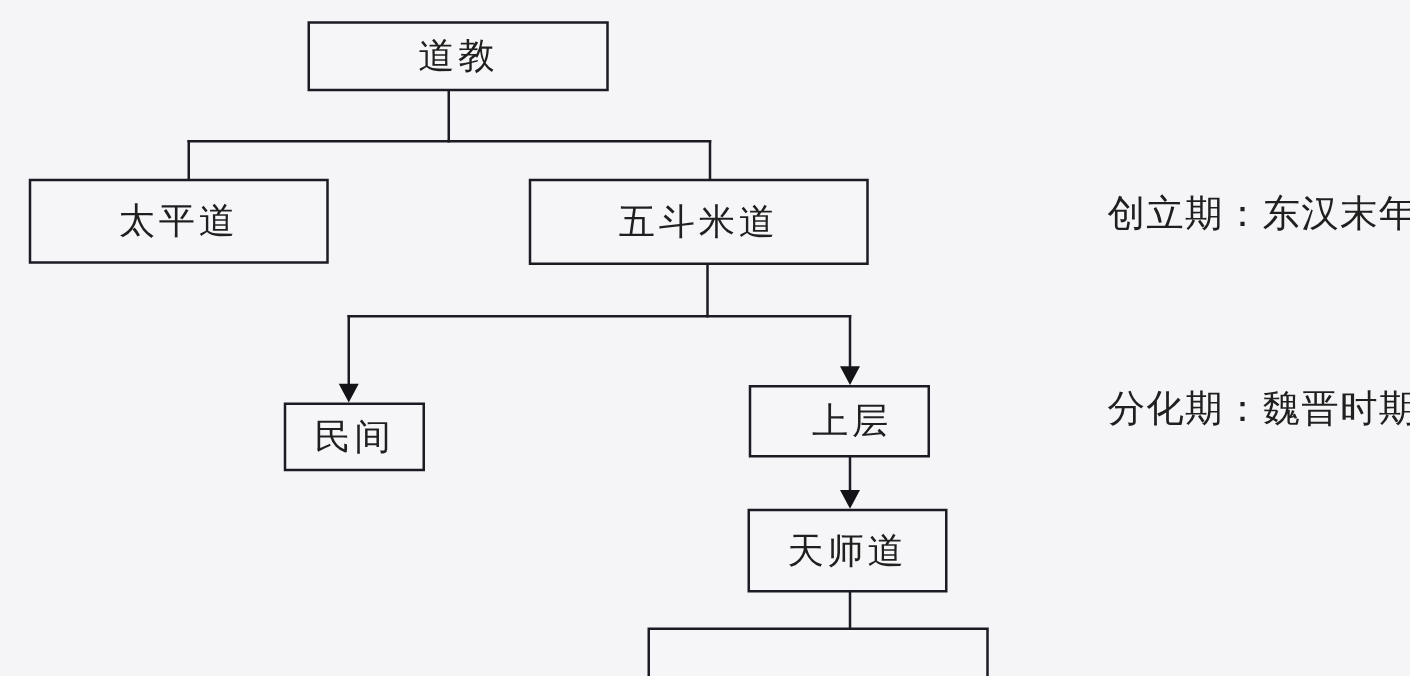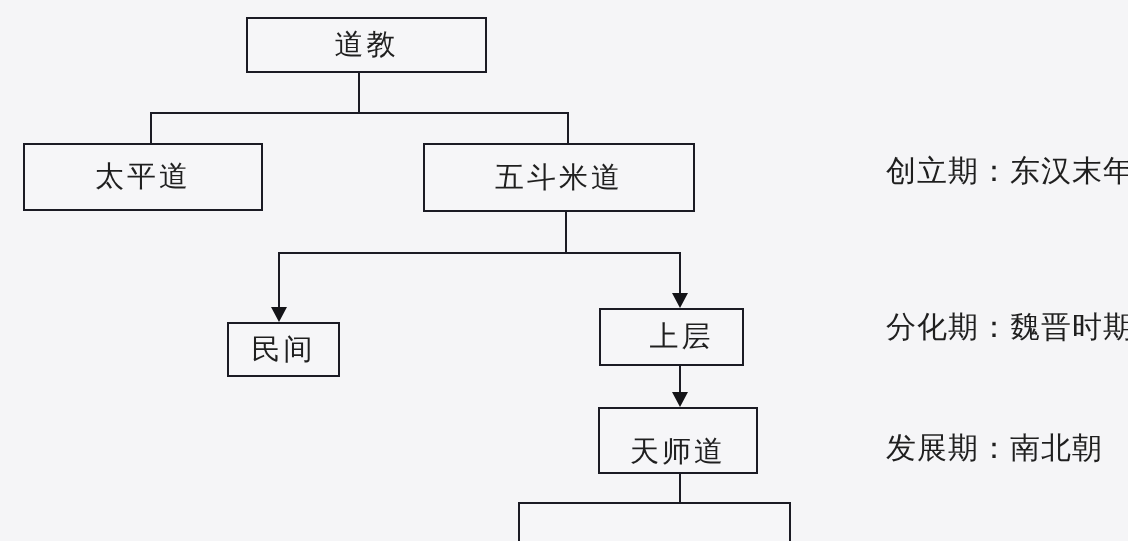--- a/index.html
+++ b/index.html
@@ -46,21 +46,21 @@
     color: #1f1f1f;
     white-space: nowrap;
   }
 
   
   #n-daojiao   { left: 246px; top: 17px;  width: 241px; height: 56px; }
   #n-taiping   { left: 23px;  top: 143px; width: 240px; height: 68px; }
   #n-wudoumi   { left: 407px; top: 143px; width: 272px; height: 69px; margin-left: 16px; }
   #n-minjian   { left: 215px; top: 322px; width: 113px; height: 55px; margin-left: 12px; }
   #n-shangceng { left: 599px; top: 308px; width: 145px; height: 58px; padding-left: 20px; }
-  #n-tianshi   { left: 598px; top: 407px; width: 160px; height: 67px; align-items: flex-end; }
+  #n-tianshi   { left: 598px; top: 407px; width: 160px; height: 67px; }
   #n-bottom    { left: 518px; top: 502px; width: 273px; height: 60px; }
 
   
   #l-root-stem      { left: 358px; top: 72px;  width: 2px;   height: 42px; }
   #l-tier1-h        { left: 150px; top: 112px; width: 419px; height: 2px;  }
   #l-tier1-left-v   { left: 150px; top: 112px; width: 2px;   height: 32px; }
   #l-tier1-right-v  { left: 567px; top: 112px; width: 2px;   height: 32px; }
   #l-wudoumi-stem   { left: 565px; top: 212px; width: 2px;   height: 42px; }
   #l-tier2-h        { left: 278px; top: 252px; width: 403px; height: 2px;  }
   #l-minjian-v      { left: 278px; top: 252px; width: 2px;   height: 56px; }
@@ -114,15 +114,14 @@
   <div class="line" id="l-shangceng-v"></div>
   <div class="line" id="l-shang-tianshi"></div>
   <div class="line" id="l-tianshi-bottom"></div>
 
   <div class="arrowhead" id="a-minjian"></div>
   <div class="arrowhead" id="a-shangceng"></div>
   <div class="arrowhead" id="a-tianshi"></div>
 
   <div class="stage-label" id="lbl-stage-1">创立期：东汉末年</div>
   <div class="stage-label" id="lbl-stage-2">分化期：魏晋时期</div>
-  <div class="stage-label" id="lbl-stage-3">发展期：南北朝</div>
 
 </div>
 
 </body></html>

